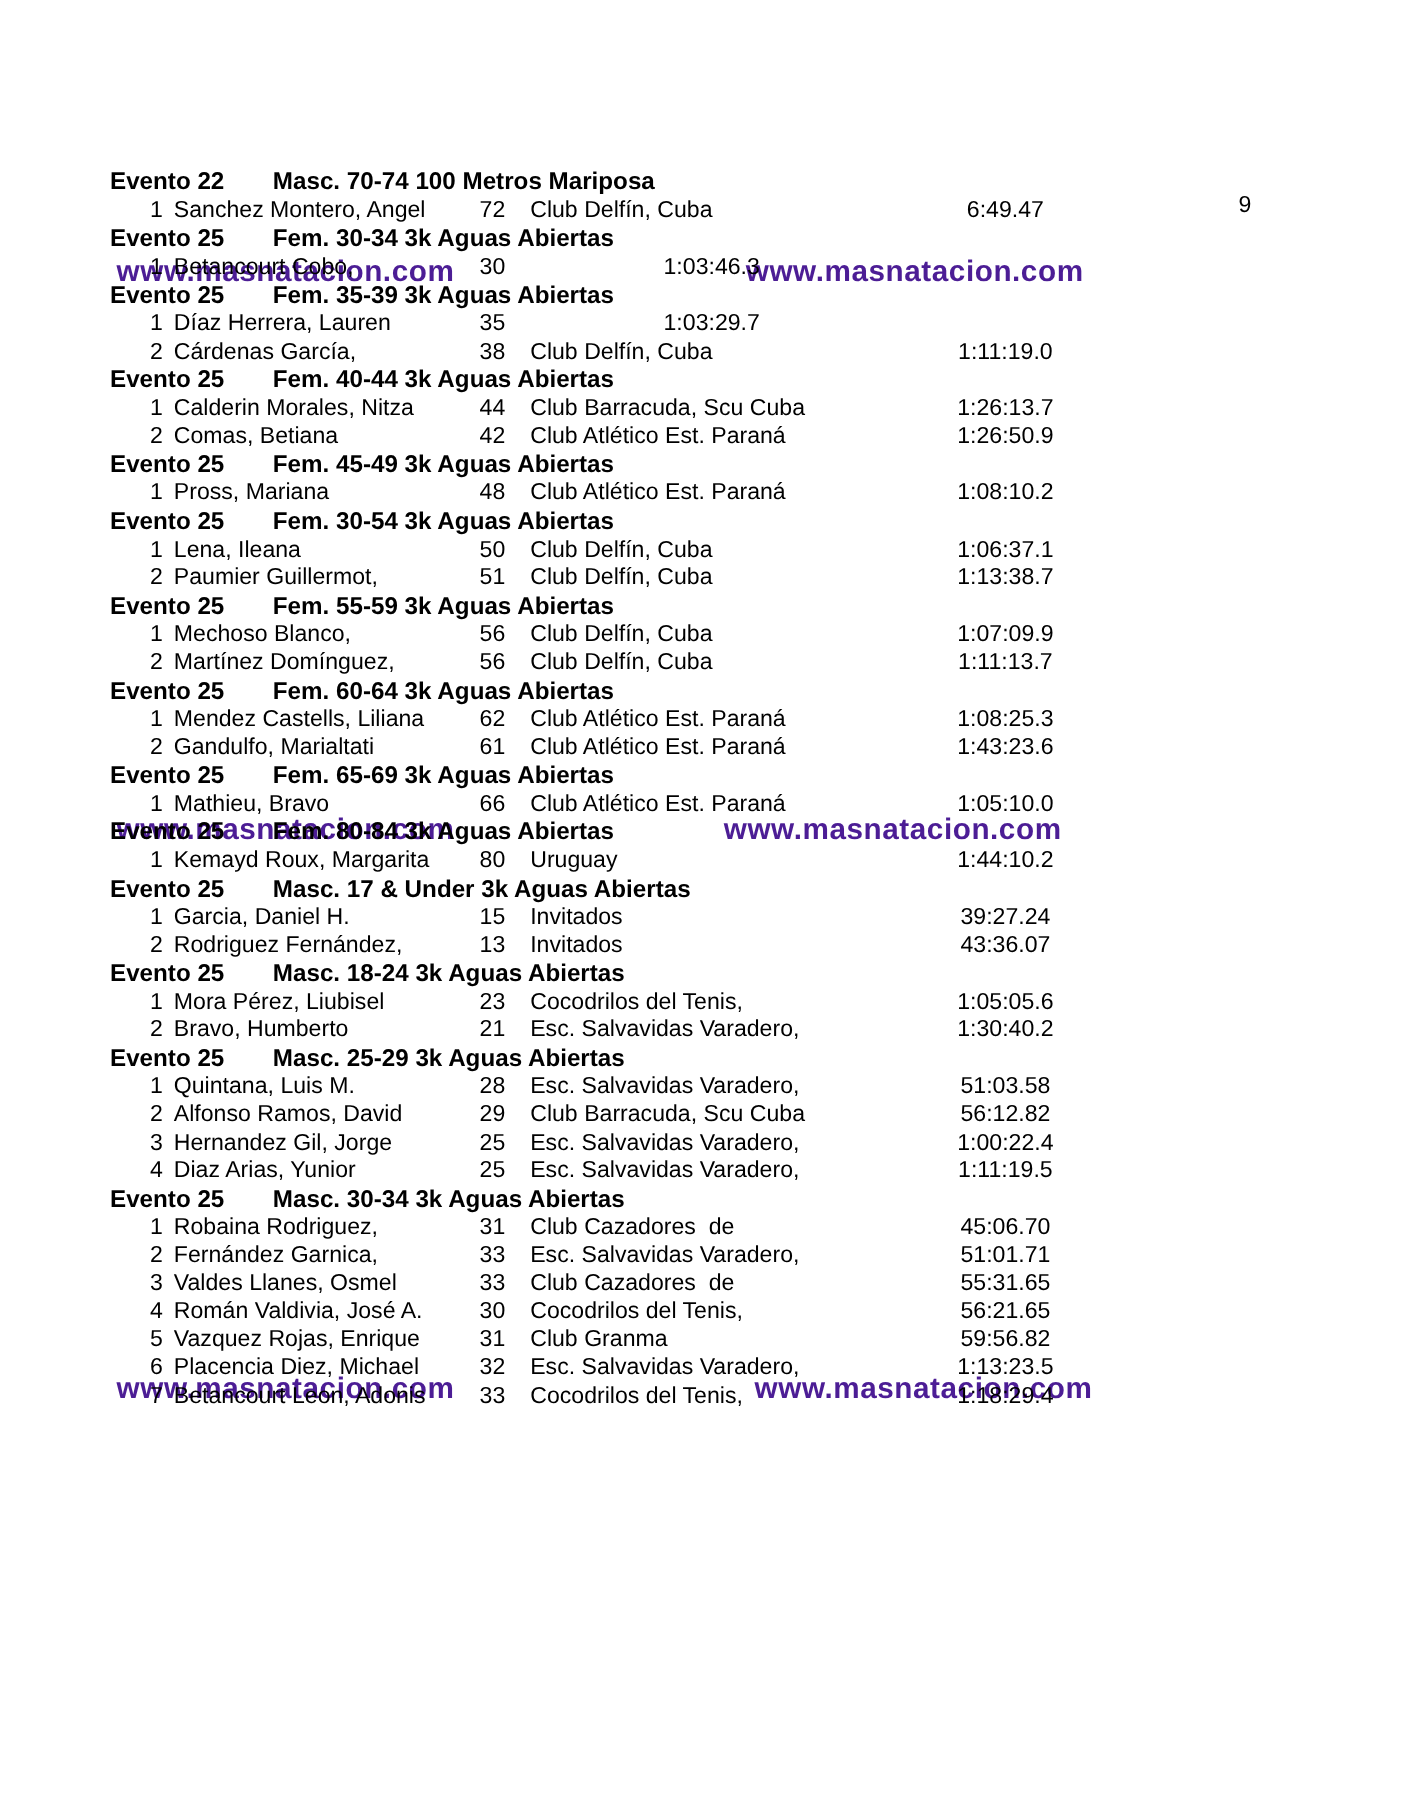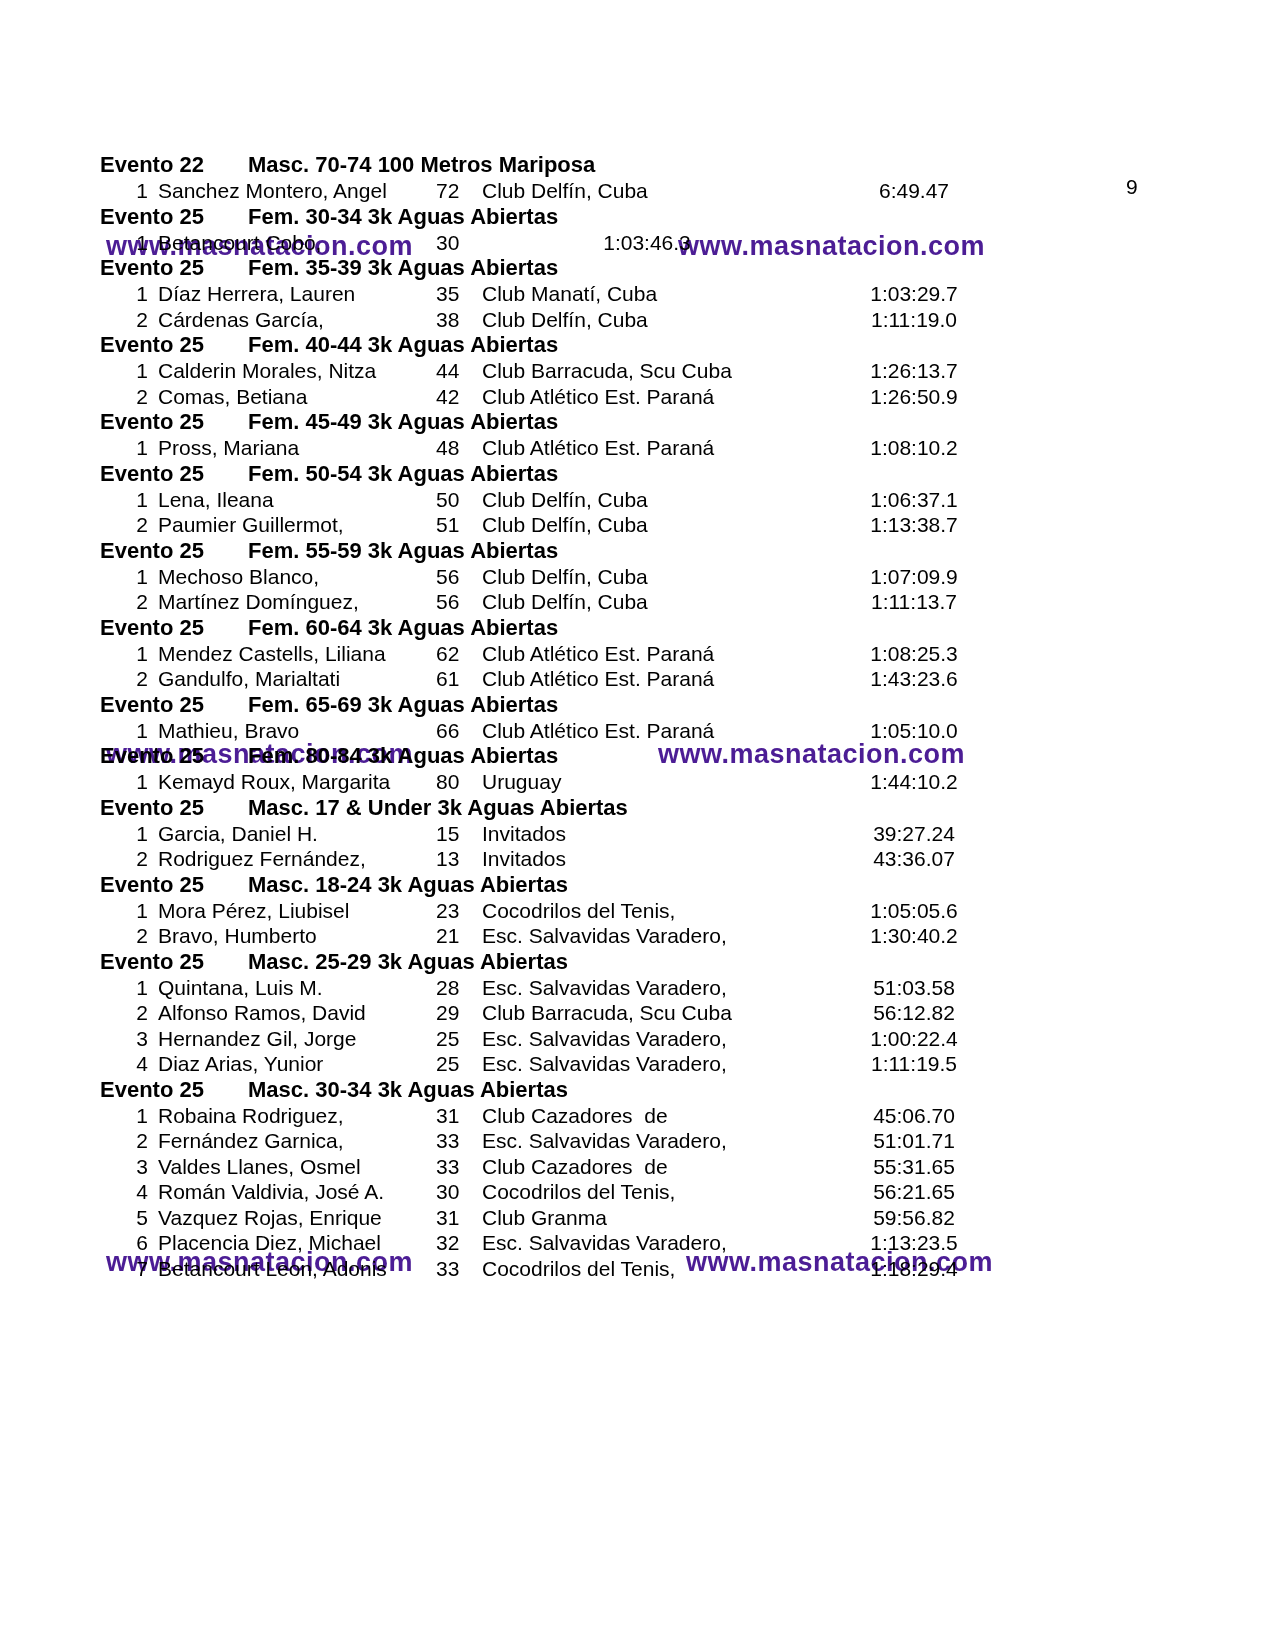--- a/index.html
+++ b/index.html
@@ -81,34 +81,34 @@
     <div class="event-block">
       <div class="event-header"><span class="evt-label">Evento 22</span><span class="evt-category">Masc. 70-74 100 Metros Mariposa</span></div>
       <div class="result-row"><span class="col place">1</span><span class="col name">Sanchez Montero, Angel</span><span class="col age">72</span><span class="col club">Club Delfín, Cuba</span><span class="col time">6:49.47</span></div>
     </div>
     <div class="event-block">
       <div class="event-header"><span class="evt-label">Evento 25</span><span class="evt-category">Fem. 30-34 3k Aguas Abiertas</span></div>
       <div class="result-row"><span class="col place">1</span><span class="col name">Betancourt Cobo,</span><span class="col age">30</span><span class="col time">1:03:46.3</span></div>
     </div>
     <div class="event-block">
       <div class="event-header"><span class="evt-label">Evento 25</span><span class="evt-category">Fem. 35-39 3k Aguas Abiertas</span></div>
-      <div class="result-row"><span class="col place">1</span><span class="col name">Díaz Herrera, Lauren</span><span class="col age">35</span><span class="col club">Club Manatí, Cuba</span><span class="col time">1:03:29.7</span></div>
+      <div class="result-row"><span class="col place">1</span><span class="col name">Díaz Herrera, Lauren</span><span class="col age">35</span><span class="col time">1:03:29.7</span></div>
       <div class="result-row"><span class="col place">2</span><span class="col name">Cárdenas García,</span><span class="col age">38</span><span class="col club">Club Delfín, Cuba</span><span class="col time">1:11:19.0</span></div>
     </div>
     <div class="event-block">
       <div class="event-header"><span class="evt-label">Evento 25</span><span class="evt-category">Fem. 40-44 3k Aguas Abiertas</span></div>
       <div class="result-row"><span class="col place">1</span><span class="col name">Calderin Morales, Nitza</span><span class="col age">44</span><span class="col club">Club Barracuda, Scu Cuba</span><span class="col time">1:26:13.7</span></div>
       <div class="result-row"><span class="col place">2</span><span class="col name">Comas, Betiana</span><span class="col age">42</span><span class="col club">Club Atlético Est. Paraná</span><span class="col time">1:26:50.9</span></div>
     </div>
     <div class="event-block">
       <div class="event-header"><span class="evt-label">Evento 25</span><span class="evt-category">Fem. 45-49 3k Aguas Abiertas</span></div>
       <div class="result-row"><span class="col place">1</span><span class="col name">Pross, Mariana</span><span class="col age">48</span><span class="col club">Club Atlético Est. Paraná</span><span class="col time">1:08:10.2</span></div>
     </div>
     <div class="event-block">
-      <div class="event-header"><span class="evt-label">Evento 25</span><span class="evt-category">Fem. 50-54 3k Aguas Abiertas</span></div>
+      <div class="event-header"><span class="evt-label">Evento 25</span><span class="evt-category">Fem. 30-54 3k Aguas Abiertas</span></div>
       <div class="result-row"><span class="col place">1</span><span class="col name">Lena, Ileana</span><span class="col age">50</span><span class="col club">Club Delfín, Cuba</span><span class="col time">1:06:37.1</span></div>
       <div class="result-row"><span class="col place">2</span><span class="col name">Paumier Guillermot,</span><span class="col age">51</span><span class="col club">Club Delfín, Cuba</span><span class="col time">1:13:38.7</span></div>
     </div>
     <div class="event-block">
       <div class="event-header"><span class="evt-label">Evento 25</span><span class="evt-category">Fem. 55-59 3k Aguas Abiertas</span></div>
       <div class="result-row"><span class="col place">1</span><span class="col name">Mechoso Blanco,</span><span class="col age">56</span><span class="col club">Club Delfín, Cuba</span><span class="col time">1:07:09.9</span></div>
       <div class="result-row"><span class="col place">2</span><span class="col name">Martínez Domínguez,</span><span class="col age">56</span><span class="col club">Club Delfín, Cuba</span><span class="col time">1:11:13.7</span></div>
     </div>
     <div class="event-block">
       <div class="event-header"><span class="evt-label">Evento 25</span><span class="evt-category">Fem. 60-64 3k Aguas Abiertas</span></div>

